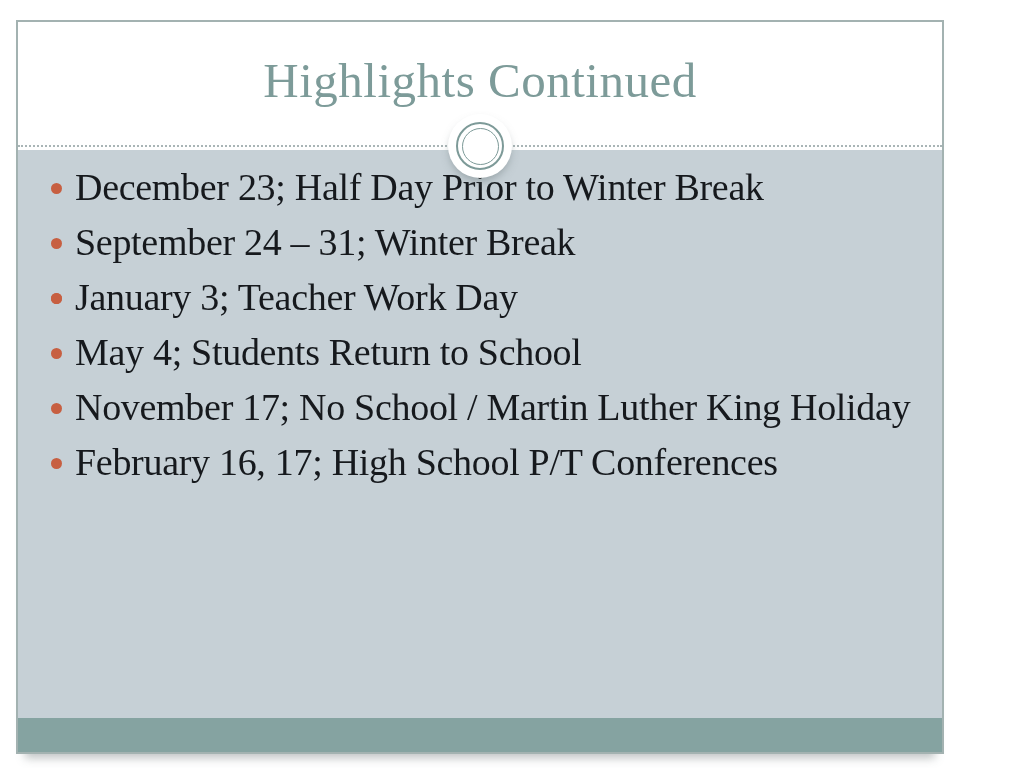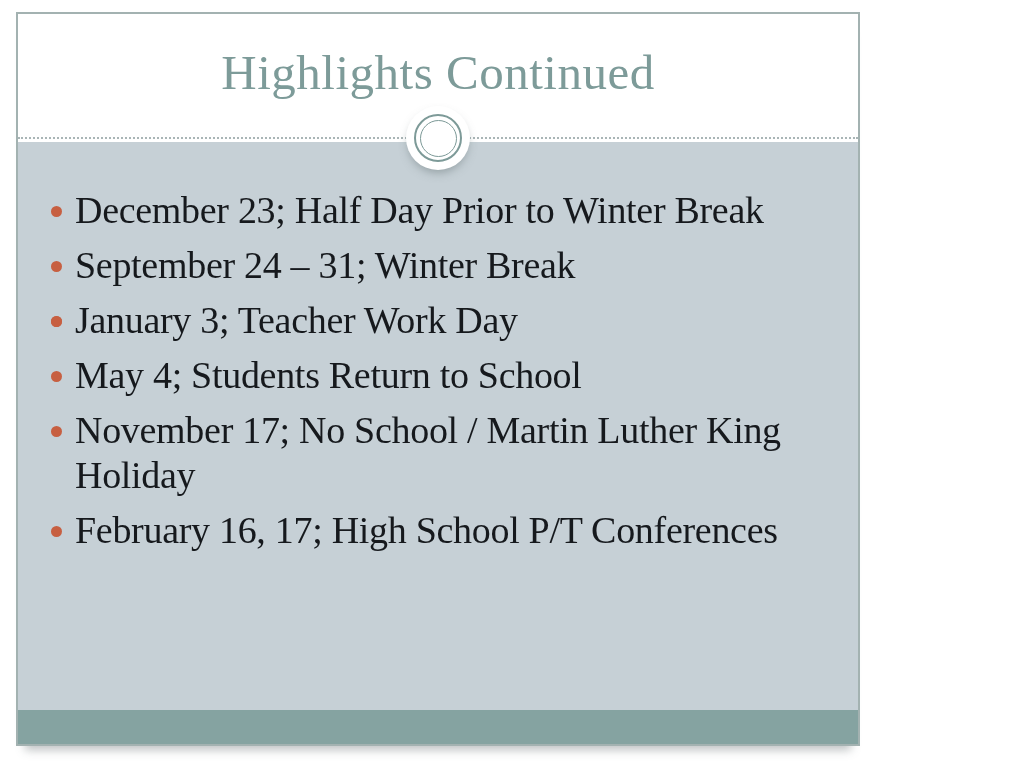--- a/index.html
+++ b/index.html
@@ -5,22 +5,22 @@
   html, body { margin: 0; padding: 0; background: #ffffff; }
   .page {
     position: relative;
     width: 1024px; height: 768px;
     background: #ffffff;
     overflow: hidden;
     font-family: "Liberation Serif", serif;
   }
   .slide {
     position: absolute;
-    left: 16px; top: 12px;
-    width: 844px; height: 734px;
+    left: 16px; top: 20px;
+    width: 928px; height: 734px;
     box-sizing: border-box;
     border: 2px solid var(--border, #a3b2b1);
     background: #ffffff;
     display: flex;
     flex-direction: column;
     box-shadow: 0 13px 9px -9px rgba(110, 120, 122, 0.45);
   }
   .header {
     position: relative;
     height: 128px;
@@ -78,21 +78,21 @@
     border-radius: 50%;
     background: #ffffff;
   }
   .content {
     flex: 1 1 auto;
     background: var(--content-bg, #c6d0d6);
     overflow: hidden;
   }
   .bullets {
     margin: 0;
-    padding: 46px 30px 0 33px;
+    padding: 15px 30px 0 33px;
     list-style: none;
   }
   .bullets li {
     position: relative;
     padding-left: 24px;
     font-size: 38px;
     line-height: 45px;
     letter-spacing: -0.3px;
     color: var(--text, #16191d);
     margin-bottom: 10px;

